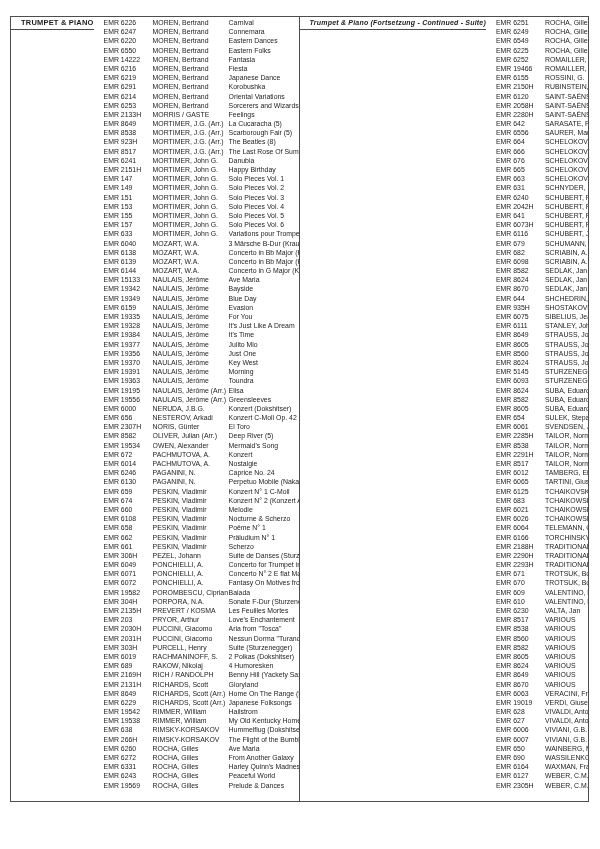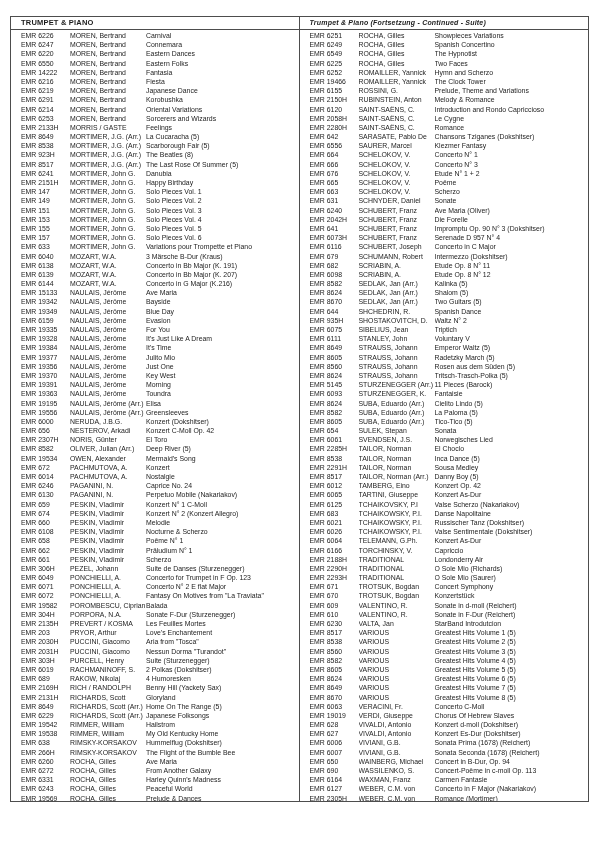--- a/index.html
+++ b/index.html
@@ -21,21 +21,20 @@
     border: 1px solid #4d4d4d;
     box-sizing: border-box;
     display: flex;
     background: #fff;
   }
   .col {
     width: 50%;
     box-sizing: border-box;
     overflow: hidden;
     display: flex;
-    flex-direction: column;
   }
   .col-left { border-right: 1px solid #4d4d4d; }
   .col-header {
     flex: none;
     height: 12px;
     line-height: 12px;
     font-weight: bold;
     font-size: 7.5px;
     padding-left: 10px;
     border-bottom: 1px solid #4d4d4d;

